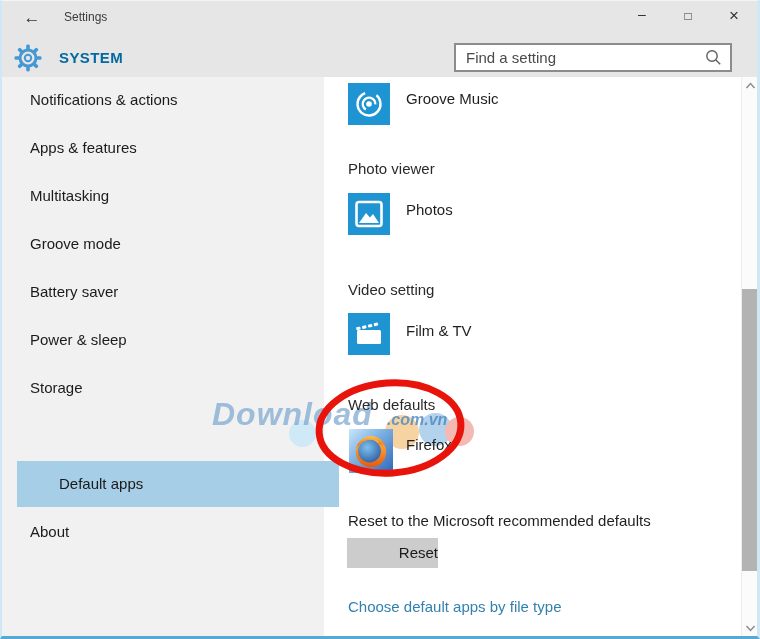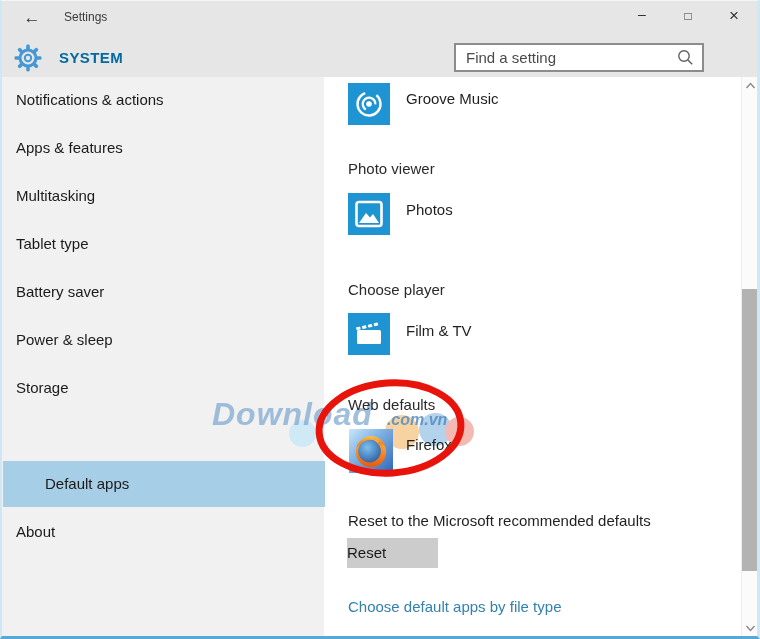--- a/index.html
+++ b/index.html
@@ -17,49 +17,49 @@
   .chrome { position:absolute; left:0; top:0; width:100%; height:76px; background:#e6e6e6; z-index:2; }
   .back-btn { position:absolute; left:16px; top:5px; width:28px; height:24px; font-size:17px; color:#333; text-align:center; line-height:23px; cursor:pointer; }
   .win-title { position:absolute; left:62px; top:9px; font-size:12px; color:#3b3b3b; }
   .win-controls { position:absolute; right:0; top:0; height:31px; display:flex; }
   .win-btn { width:46px; height:31px; text-align:center; color:#333; cursor:pointer; }
   .win-btn.min { font-size:14px; line-height:26px; }
   .win-btn.max { font-size:12px; line-height:30px; }
   .win-btn.close { font-size:17px; line-height:29px; }
   .gear { position:absolute; left:12px; top:43px; }
   .page-title { position:absolute; left:57px; top:48px; font-size:15px; font-weight:600; letter-spacing:.4px; color:#0369a1; }
-  .search-box { position:absolute; left:452px; top:42px; width:250px; height:29px; background:#fff; border:2px solid #8c8c8c; display:flex; align-items:center; }
+  .search-box { position:absolute; left:452px; top:42px; width:278px; height:29px; background:#fff; border:2px solid #8c8c8c; display:flex; align-items:center; }
   .search-box input { flex:1; border:0; outline:0; background:transparent; padding:0 6px 0 10px; font-size:15px; color:#3c3c3c; font-family:inherit; }
   .search-box input::placeholder { color:#4a4a4a; opacity:1; }
   .search-glyph { margin-right:7px; flex:0 0 auto; }
 
   
   .sidebar { position:absolute; left:0; top:76px; width:322px; height:560px; background:#f1f1f1; z-index:0; }
-  .side-item { position:absolute; left:1px; width:322px; height:46px; line-height:46px; padding-left:13px; font-size:15px; color:#1b1b1b; cursor:pointer; }
+  .side-item { position:absolute; left:15px; width:322px; height:46px; line-height:46px; padding-left:13px; font-size:15px; color:#1b1b1b; cursor:pointer; }
   .side-item.active { background:#a6cee6;padding-left:42px; }
 
   
   .content-bg { position:absolute; left:322px; top:76px; width:436px; height:560px; background:#ffffff; z-index:0; }
   .content { position:absolute; left:322px; top:76px; width:480px; height:560px; z-index:2; }
   .heading { position:absolute; font-size:15px; color:#2a2a2a; line-height:20px; }
   .app-label { position:absolute; font-size:15px; color:#1f1f1f; line-height:20px; }
   .tile { position:absolute; width:42px; height:42px; background:#1f94d2; cursor:pointer; }
   .h-photo  { left:24px; top:82px; }
   .t-groove { left:24px; top:6px; }
   .l-groove { left:82px; top:12px; }
   .t-photos { left:24px; top:116px; }
   .l-photos { left:82px; top:123px; }
   .h-video  { left:24px; top:203px; }
   .t-film   { left:24px; top:236px; }
   .l-film   { left:82px; top:244px; }
   .h-web    { left:24px; top:318px; }
   .t-fx { left:25px; top:352px; width:44px; height:44px; background:linear-gradient(135deg,#cbe6fa 0%,#7fb3e4 40%,#2e66b8 100%); }
   .l-fx     { left:82px; top:358px; }
   .reset-heading { position:absolute; left:24px; top:435px; font-size:15px; color:#1f1f1f; }
-  .reset-btn { position:absolute; left:23px; top:461px; width:91px; height:30px; background:#cccccc; border:none; font-size:15px; color:#1a1a1a; font-family:inherit; line-height:30px; text-align:left; cursor:pointer; }
+  .reset-btn { position:absolute; left:23px; top:461px; width:91px; height:30px; background:#cccccc; border:none; font-size:15px; color:#1a1a1a; font-family:inherit; line-height:30px; text-align:right; cursor:pointer; }
   .file-link { position:absolute; left:24px; top:521px; font-size:15px; color:#3381ad; cursor:pointer; }
 
   
   .scrollbar { position:absolute; left:739px; top:76px; width:17px; height:560px; background:#fbfbfb; border-left:1px solid #ececec; z-index:2; }
   .scroll-thumb { position:absolute; left:0; top:212px; width:17px; height:282px; background:#b3b3b3; cursor:pointer; }
   .scroll-arrow { position:absolute; left:0; width:17px; height:14px; cursor:pointer; }
   .scroll-arrow.up { top:2px; } .scroll-arrow.down { bottom:2px; }
 
   
   .watermark-layer { position:absolute; left:0; top:0; width:760px; height:639px; z-index:1; pointer-events:none; }
@@ -79,21 +79,21 @@
 <body>
 
 <div id="app">
 
   <div class="content-bg"></div>
 
   <nav class="sidebar">
     <div class="side-item" style="top:0">Notifications &amp; actions</div>
     <div class="side-item" style="top:48px">Apps &amp; features</div>
     <div class="side-item" style="top:96px">Multitasking</div>
-    <div class="side-item" style="top:144px">Tablet type</div>
+    <div class="side-item" style="top:144px">Groove mode</div>
     <div class="side-item" style="top:192px">Battery saver</div>
     <div class="side-item" style="top:240px">Power &amp; sleep</div>
     <div class="side-item" style="top:288px">Storage</div>
     <div class="side-item active" style="top:384px">Default apps</div>
     <div class="side-item" style="top:432px">About</div>
   </nav>
 
   <div class="watermark-layer">
     <div class="wm-dot d1"></div>
     <div class="wm-dot d2"></div>
@@ -117,21 +117,21 @@
 
     <div class="heading h-photo">Photo viewer</div>
     <div class="tile t-photos">
       <svg width="42" height="42" viewBox="0 0 42 42">
         <rect x="8.5" y="9" width="25" height="24" rx="2.5" fill="none" stroke="#fff" stroke-width="2.6"></rect>
         <path d="M11 30 L18 20 L22 24.5 L25 21 L31 30 Z" fill="#fff"></path>
       </svg>
     </div>
     <div class="app-label l-photos">Photos</div>
 
-    <div class="heading h-video">Choose player</div>
+    <div class="heading h-video">Video setting</div>
     <div class="tile t-film">
       <svg width="42" height="42" viewBox="0 0 42 42">
         <g transform="rotate(-13 21 13)" fill="#fff">
           <rect x="8" y="11.5" width="4.2" height="3" rx="0.6"></rect>
           <rect x="14" y="11.5" width="4.2" height="3" rx="0.6"></rect>
           <rect x="20" y="11.5" width="4.2" height="3" rx="0.6"></rect>
           <rect x="26" y="11.5" width="4.2" height="3" rx="0.6"></rect>
         </g>
         <rect x="9" y="17" width="24" height="14" rx="1.5" fill="#fff"></rect>
       </svg>

